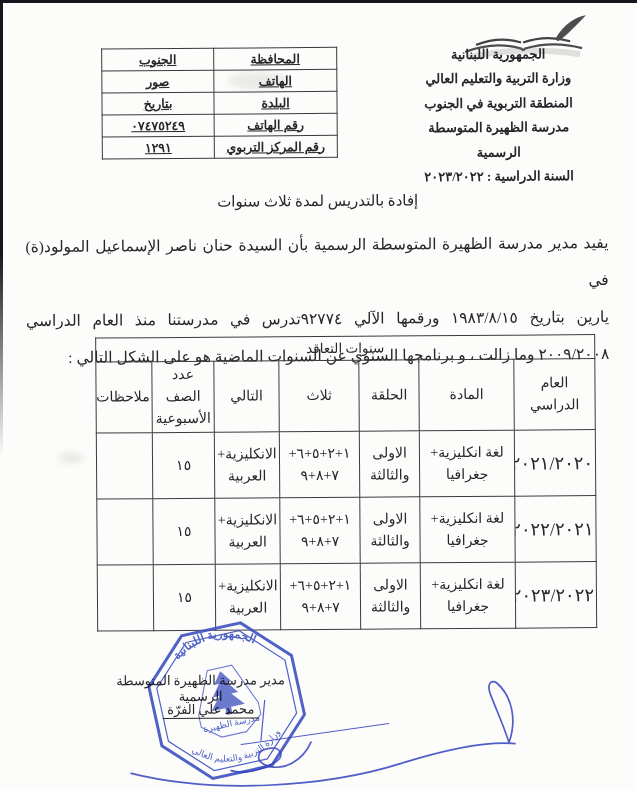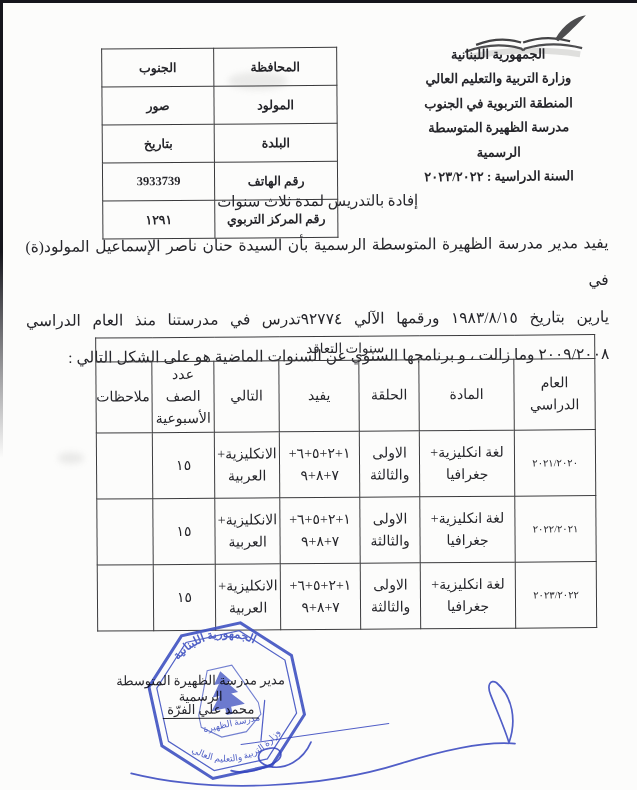--- a/index.html
+++ b/index.html
@@ -15,42 +15,42 @@
   .content{position:absolute;left:0;top:0;width:637px;height:790px;transform:rotate(-0.4deg);transform-origin:50% 40%;}
 
   
   .logo{position:absolute;left:462px;top:16px;width:128px;height:50px;}
   .gov-header{position:absolute;left:406px;top:44px;width:188px;direction:rtl;
     text-align:center;font-weight:bold;font-size:13px;line-height:24.4px;}
 
   
   .info-table{position:absolute;left:103px;top:47px;border-collapse:collapse;direction:rtl;
     font-size:12.5px;font-weight:bold;}
-  .info-table td{border:1px solid #3a3a3c;text-align:center;padding:8px 6px;height:21px;}
+  .info-table td{border:1px solid #3a3a3c;text-align:center;padding:0 6px;height:21px;text-decoration:underline;}
   .info-table td.lbl{width:110px;border-radius:9px;}
   .info-table td.val{width:99px;}
 
   .doc-title{position:absolute;left:0;top:192px;width:100%;text-align:center;
     font-size:15px;direction:rtl;}
 
   .doc-body{position:absolute;left:26px;right:28px;top:226px;direction:rtl;
     font-size:15.5px;line-height:37px;}
   .doc-body .jline{text-align:justify;text-align-last:justify;}
   .doc-body .rline{text-align:right;}
 
   
   .contract-table{position:absolute;left:95px;top:336px;width:499px;border-collapse:collapse;
     direction:rtl;table-layout:fixed;font-size:14px;font-weight:normal;}
   .contract-table td,.contract-table th{border:1px solid #3c3c3e;text-align:center;
     vertical-align:middle;padding:2px 2px;line-height:22px;font-weight:normal;overflow:hidden;}
   .contract-table .cap{height:19px;font-size:13.5px;line-height:17px;}
   .contract-table th{height:66px;}
   .contract-table td{height:61px;}
   .num-ltr{direction:ltr;unicode-bidi:bidi-override;}
-  .year-cell{font-size:10px;}
+  .year-cell{font-size:18px;}
 
   
   .director-line{position:absolute;left:100px;top:672px;width:196px;direction:rtl;
     text-align:center;font-size:13px;mix-blend-mode:multiply;}
   .director-name{position:absolute;left:160px;top:701px;width:96px;direction:rtl;
     text-align:center;font-size:13px;border-bottom:1px solid #2a2a2e;mix-blend-mode:multiply;}
   .stamp{position:absolute;left:124px;top:618px;width:200px;height:168px;opacity:.9;}
   .signature{position:absolute;left:0;top:0;width:637px;height:790px;pointer-events:none;}
 </style>
 </head>
@@ -81,30 +81,30 @@
       <div>السنة الدراسية : ٢٠٢٣/٢٠٢٢</div>
     </div>
 
     <table class="info-table">
       <tbody>
         <tr>
           <td class="lbl">المحافظة</td>
           <td class="val">الجنوب</td>
         </tr>
         <tr>
-          <td class="lbl">المولود</td>
+          <td class="lbl">الهاتف</td>
           <td class="val">صور</td>
         </tr>
         <tr>
           <td class="lbl">البلدة</td>
           <td class="val">بتاريخ</td>
         </tr>
         <tr>
           <td class="lbl">رقم الهاتف</td>
-          <td class="val num-ltr">3933739</td>
+          <td class="val num-ltr">٠٧٤٧٥٢٤٩</td>
         </tr>
         <tr>
           <td class="lbl">رقم المركز التربوي</td>
           <td class="val num-ltr">١٢٩١</td>
         </tr>
       </tbody>
     </table>
 
     <div class="doc-title">إفادة بالتدريس لمدة ثلاث سنوات</div>
 
@@ -125,21 +125,21 @@
           <col style="width:56px">
       </colgroup>
       <tbody>
         <tr>
           <td class="cap" colspan="7">سنوات التعاقد</td>
         </tr>
         <tr>
           <th>العام الدراسي</th>
           <th>المادة</th>
           <th>الحلقة</th>
-          <th>يفيد</th>
+          <th>ثلاث</th>
           <th>التالي</th>
           <th>عدد الصف الأسبوعية</th>
           <th>ملاحظات</th>
         </tr>
         <tr>
           <td class="year-cell"><span class="num-ltr">٢٠٢١/٢٠٢٠</span></td>
           <td>لغة انكليزية+ جغرافيا</td>
           <td>الاولى والثالثة</td>
           <td>١+٢+٥+٦+ ٧+٨+٩</td>
           <td>الانكليزية+ العربية</td>

